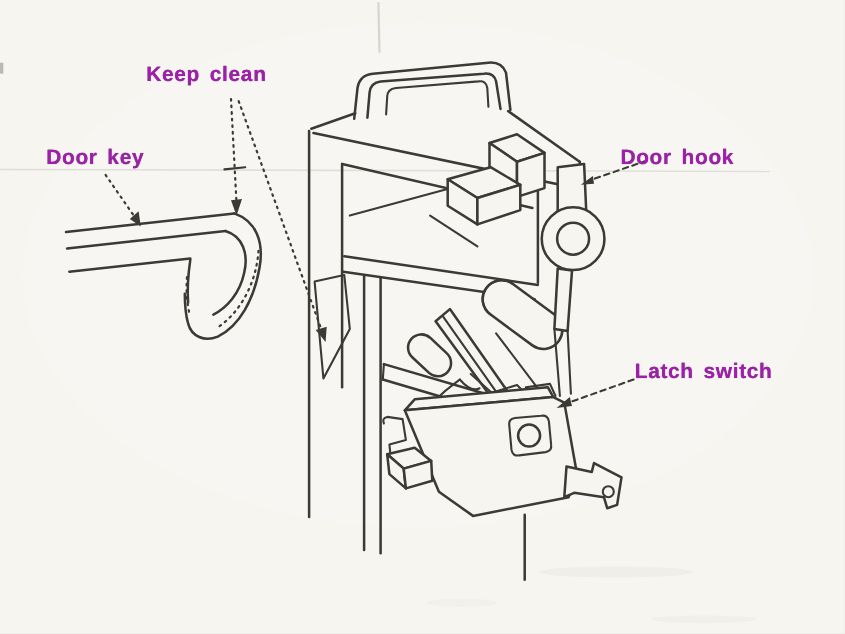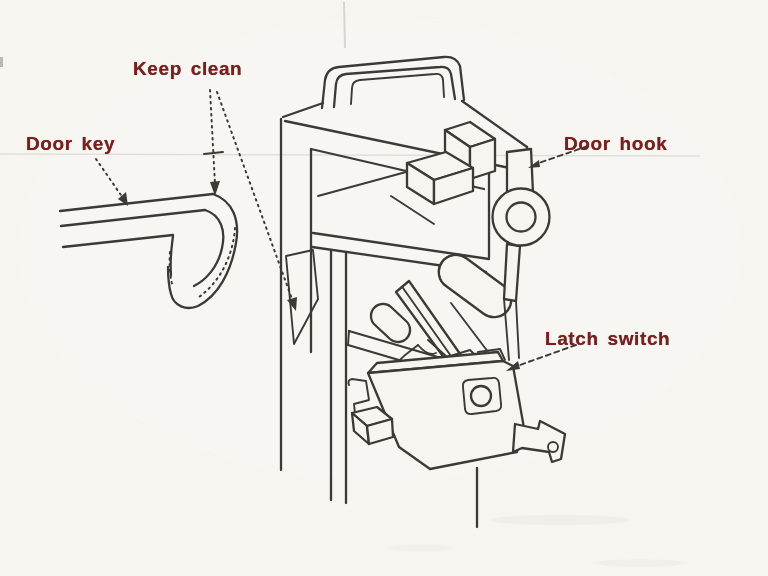--- a/index.html
+++ b/index.html
@@ -1,18 +1,18 @@
 <!DOCTYPE html>
 <html><head>
 <meta charset="utf-8">
 <style>
   html,body{margin:0;padding:0;background:#e8e6e1;}
   #page{position:relative;width:768px;height:576px;overflow:hidden;
         font-family:"Liberation Sans", sans-serif;}
-  .label{position:absolute;font-size:19px;font-weight:600;color:#7f1d1d;
+  .label{position:absolute;font-size:19px;font-weight:600;color:#a21caf;
          letter-spacing:.6px;word-spacing:3px;white-space:nowrap;
          text-shadow:0 0 .7px rgba(53,52,47,.85);}
   .ln{fill:none;stroke:#3b3a36;stroke-width:2.3;stroke-linecap:round;stroke-linejoin:round;}
   .thin{stroke-width:1.9;}
   .fl{fill:#f6f5f0;stroke:#3b3a36;stroke-width:2.3;stroke-linejoin:round;stroke-linecap:round;}
   .dots{fill:none;stroke:#3b3a36;stroke-width:2;stroke-linecap:round;stroke-dasharray:1.5 4.5;}
   .dash{fill:none;stroke:#3b3a36;stroke-width:1.9;stroke-linecap:round;stroke-dasharray:5 4;}
   .arrow{fill:#3b3a36;stroke:none;}
 </style>
 </head>
@@ -153,16 +153,16 @@
     <g>
       <path class="dash" d="M576,345 L517,366"></path>
       <polygon class="arrow" points="506,371 518,361 520,369"></polygon>
     </g>
 
     </g>
   </svg>
 
   
   <div class="label" style="left:133px;top:58px">Keep clean</div>
-  <div class="label" style="left:26px;top:133px">Door key</div>
+  <div class="label" style="left:42px;top:133px">Door key</div>
   <div class="label" style="left:564px;top:133px">Door hook</div>
-  <div class="label" style="left:545px;top:328px">Latch switch</div>
+  <div class="label" style="left:577px;top:328px">Latch switch</div>
 </div>
 
 </body></html>

